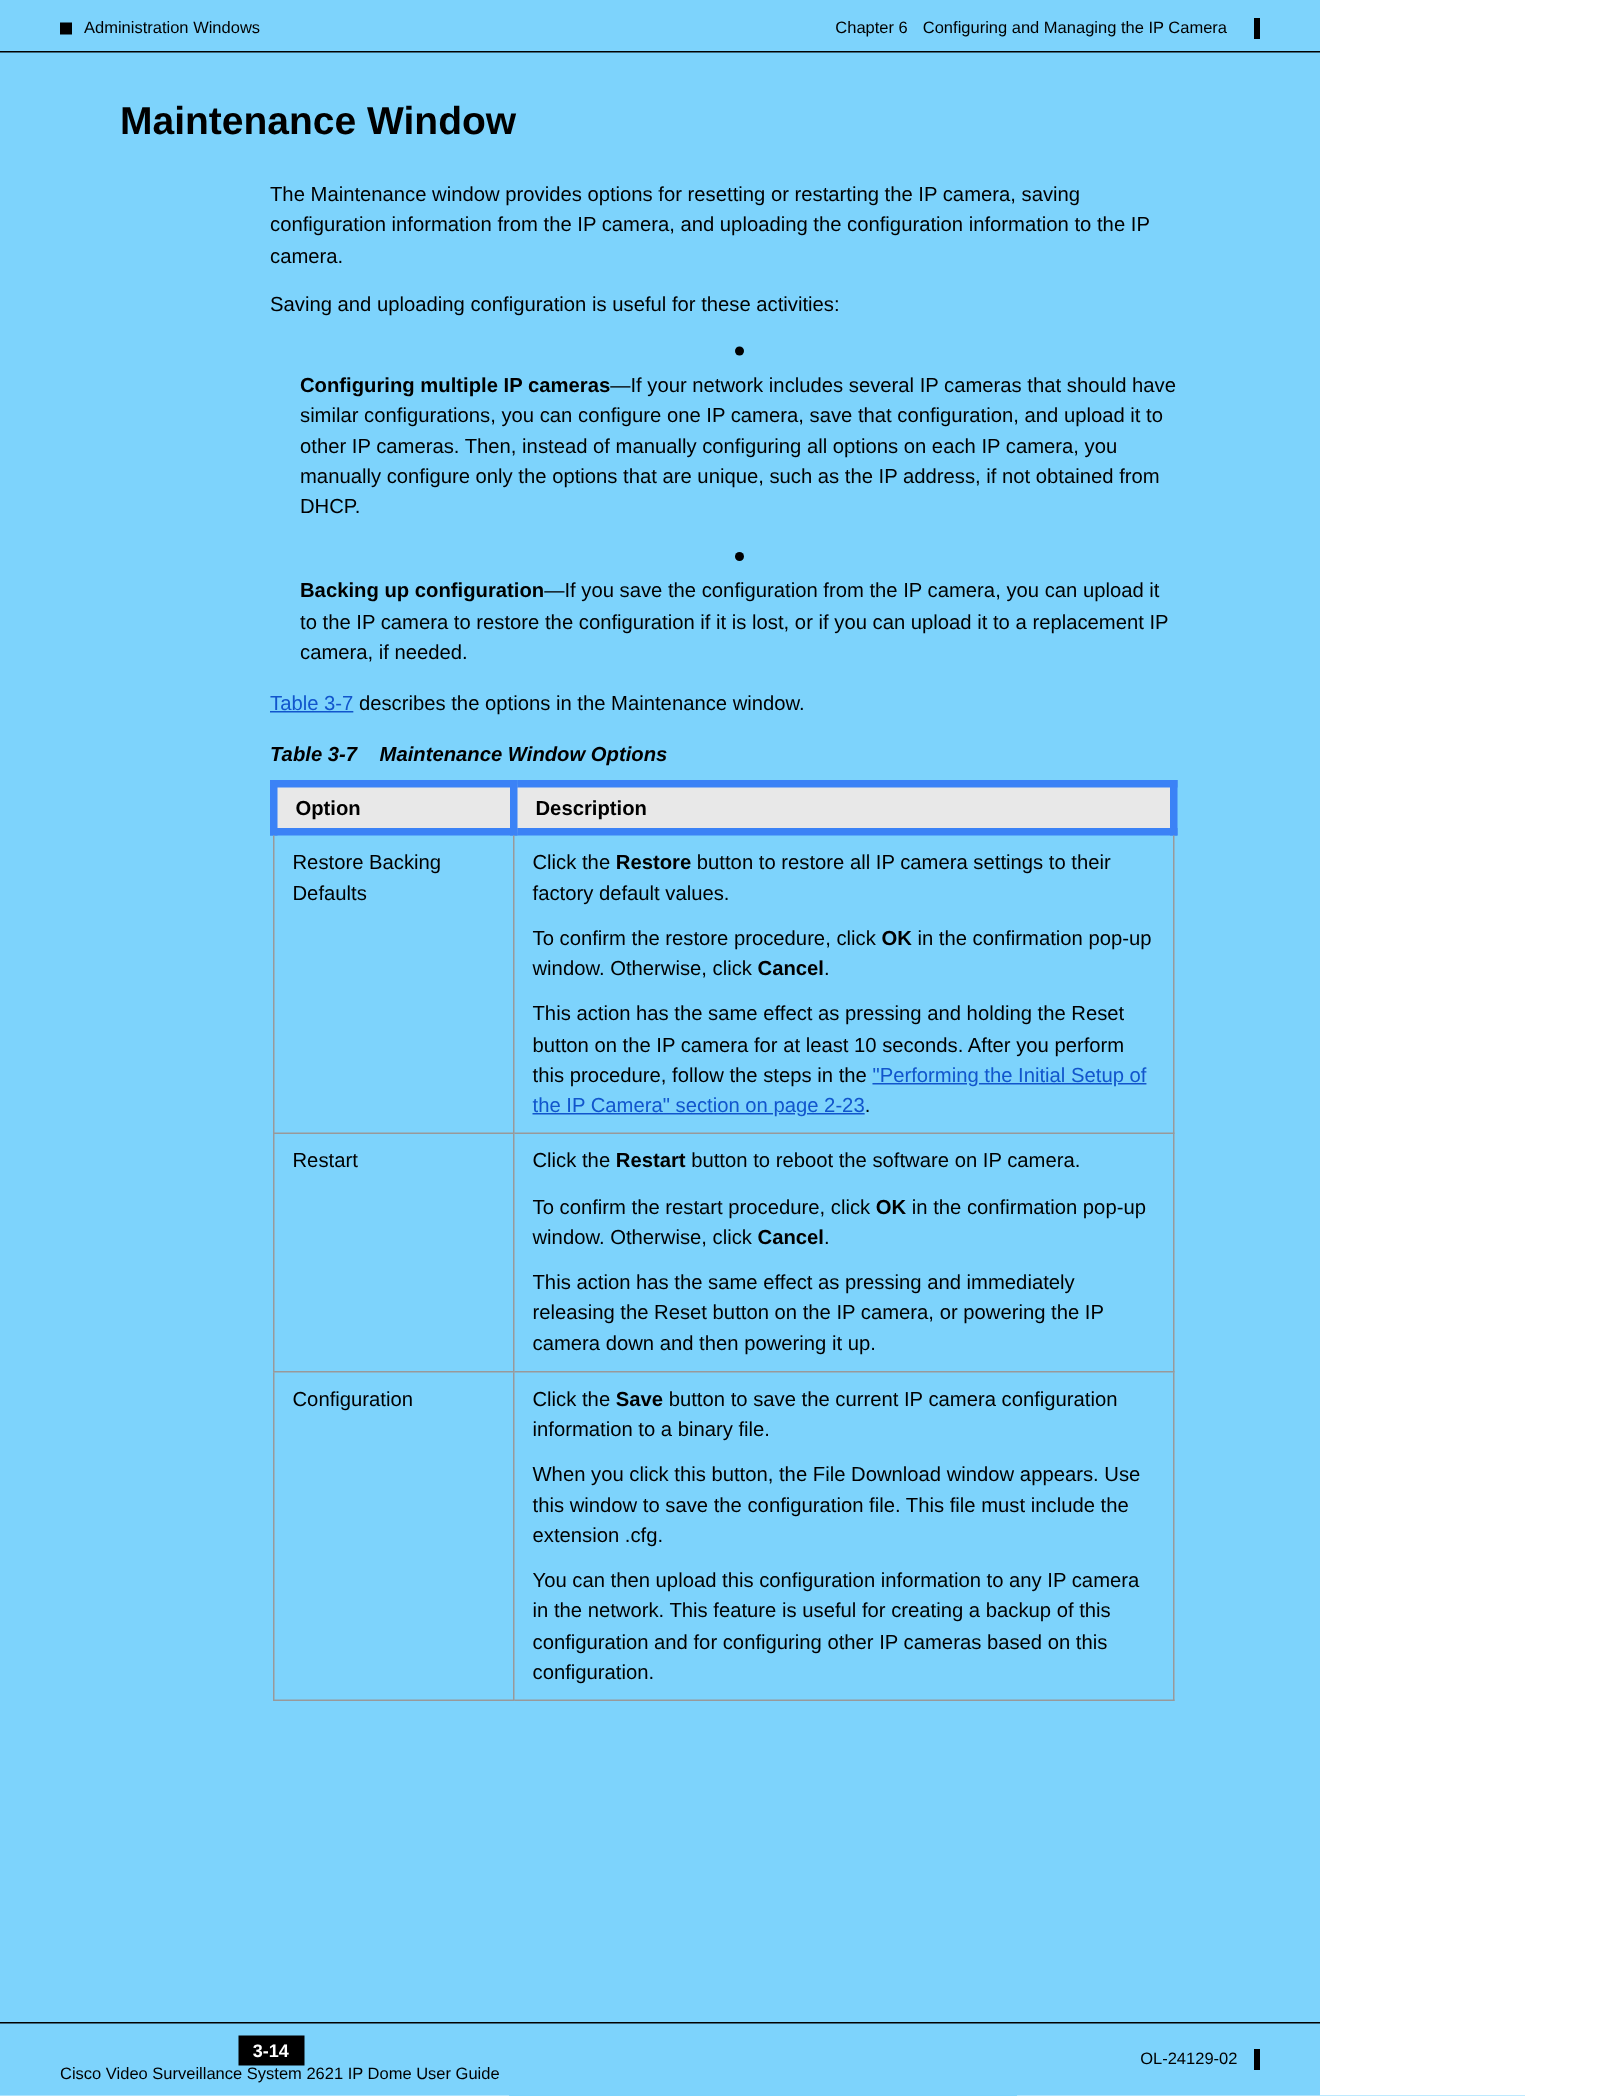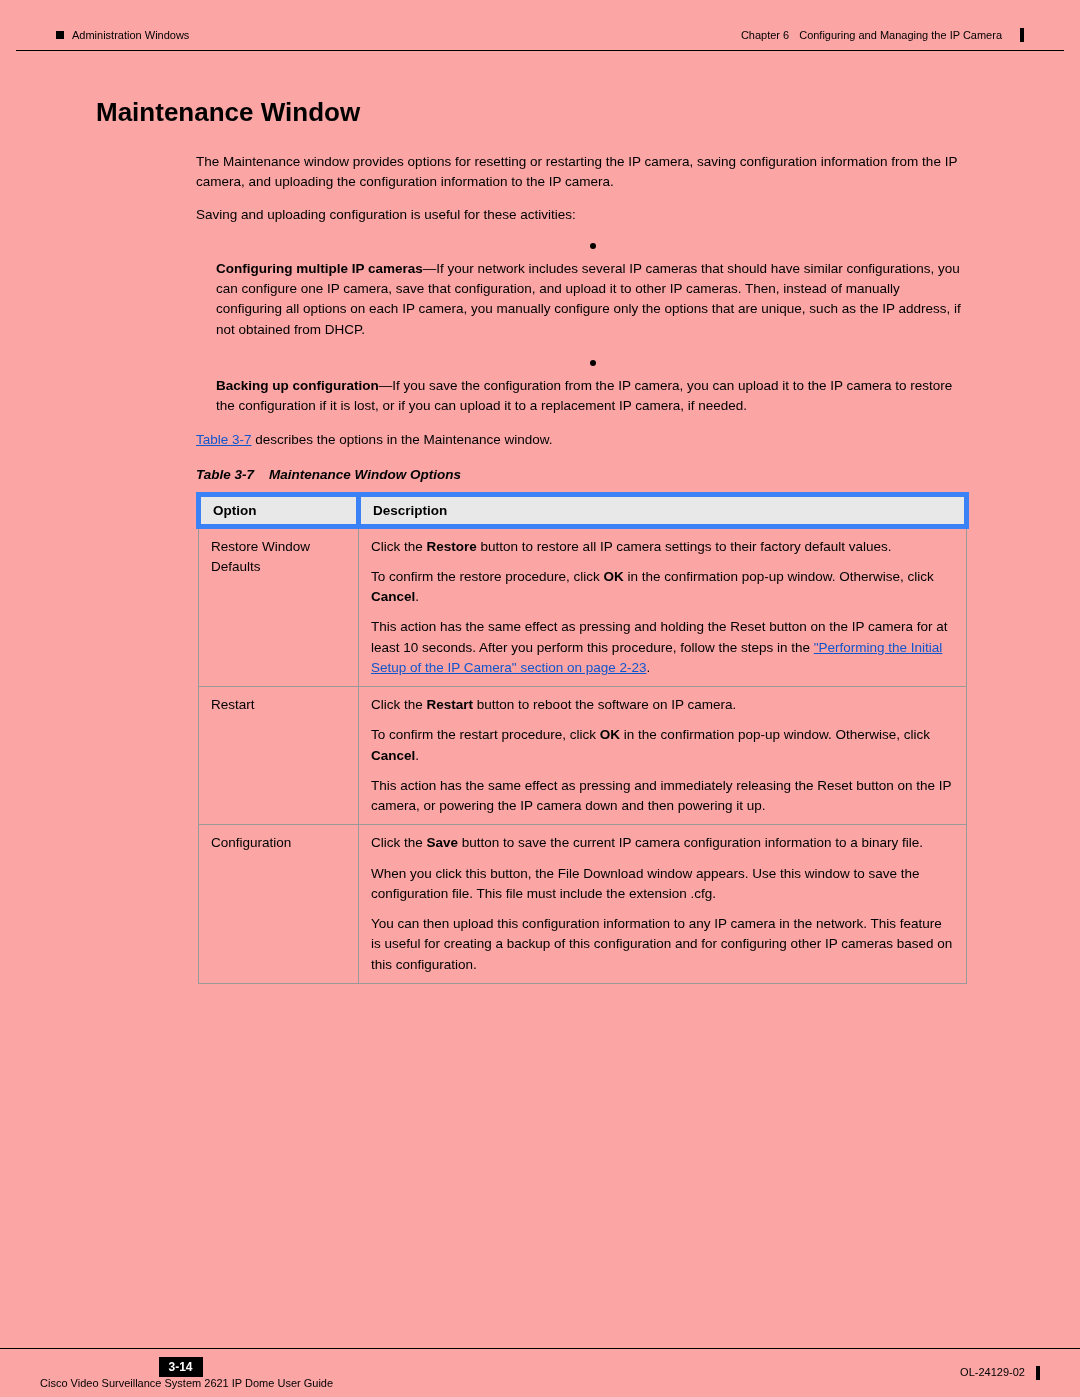--- a/index.html
+++ b/index.html
@@ -8,25 +8,25 @@
       font-family: Arial, Helvetica, sans-serif;
       font-size: 14px;
       color: #000;
       background: #fff;
       width: 1080px;
       min-height: 1397px;
       position: relative;
     }
 
     .page-container {
-      width: 1080px;
+      width: 880px;
       min-height: 1397px;
-      background: #fca5a5;
+      background: #7dd3fc;
       position: relative;
-      padding: 16px;
+      padding: 0;
     }
 
     
     .page-header {
       display: flex;
       justify-content: space-between;
       align-items: center;
       padding: 12px 40px 8px 40px;
       border-bottom: 1px solid #000;
       font-size: 11px;
@@ -67,21 +67,20 @@
     .main-content {
       padding: 30px 55px 40px 80px;
     }
 
     
     .page-title {
       font-size: 26px;
       font-weight: bold;
       margin-bottom: 24px;
       font-family: Arial, Helvetica, sans-serif;
-      margin-top: 16px;
     }
 
     
     .body-text {
       margin-left: 100px;
       margin-right: 40px;
       line-height: 1.5;
       margin-bottom: 12px;
       font-size: 13.5px;
     }
@@ -281,21 +280,21 @@
       <table class="options-table">
         <thead>
           <tr>
             <th>Option</th>
             <th>Description</th>
           </tr>
         </thead>
         <tbody>
 
           <tr>
-            <td class="option-col">Restore Window Defaults</td>
+            <td class="option-col">Restore Backing Defaults</td>
             <td class="desc-col">
               <div class="desc-para">Click the <strong>Restore</strong> button to restore all IP camera settings to their factory default values.</div>
               <div class="desc-para">To confirm the restore procedure, click <strong>OK</strong> in the confirmation pop-up window. Otherwise, click <strong>Cancel</strong>.</div>
               <div class="desc-para">This action has the same effect as pressing and holding the Reset button on the IP camera for at least 10 seconds. After you perform this procedure, follow the steps in the <span class="link-text">"Performing the Initial Setup of the IP Camera" section on page 2-23</span>.</div>
             </td>
           </tr>
 
           <tr>
             <td class="option-col">Restart</td>
             <td class="desc-col">

